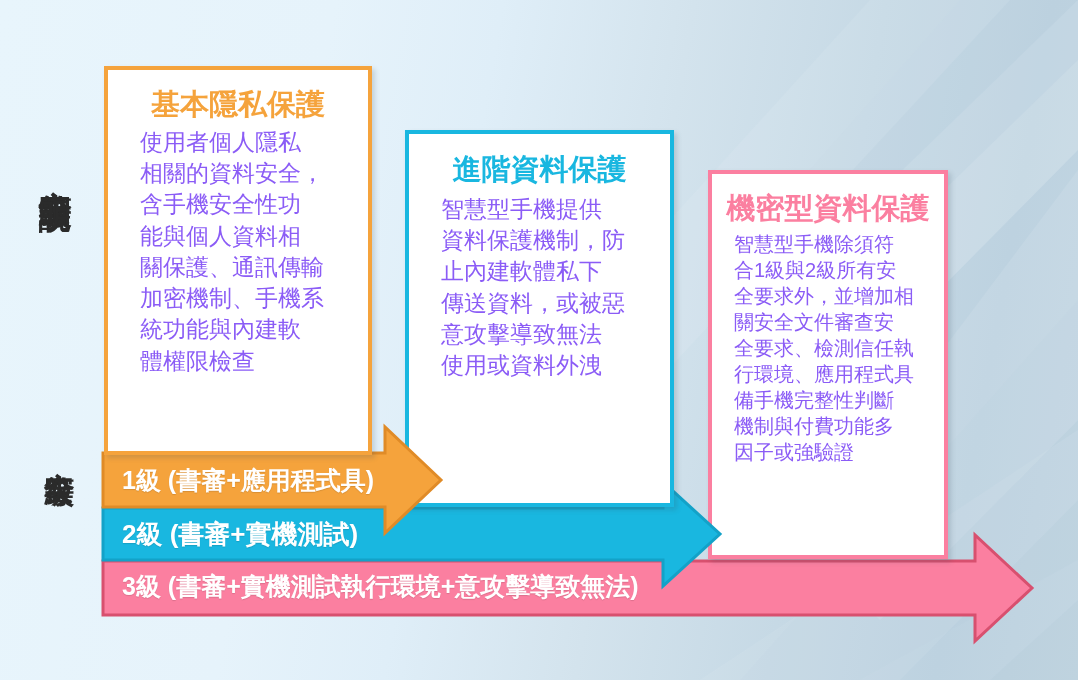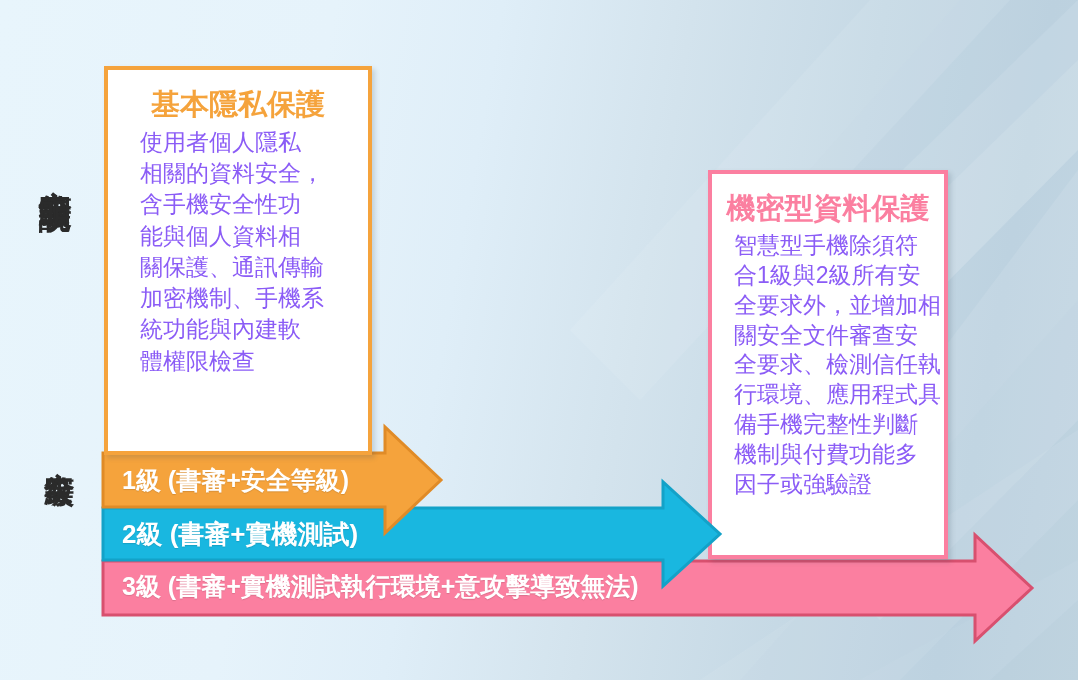--- a/index.html
+++ b/index.html
@@ -94,21 +94,21 @@
   }
   #card-2 .card-title { color: #19b7e0; font-size: 29px; margin: 20px 0 8px 0; }
   #card-2 .card-body  { font-size: 23px; margin: 0 0 0 32px; }
 
   #card-3 {
     left: 708px; top: 170px; width: 240px; height: 389px;
     border: 4px solid #fb7fa0;
     z-index: 2;
   }
   #card-3 .card-title { color: #fb7fa0; font-size: 29px; margin: 19px 0 6px 0; }
-  #card-3 .card-body  { font-size: 23px; margin: 0 0 0 22px; line-height: 1.30; }
+  #card-3 .card-body  { font-size: 20px; margin: 0 0 0 22px; line-height: 1.30; }
 
   
   .arrow {
     position: absolute;
     left: 0; top: 0;
   }
   .arrow svg { display: block; overflow: visible; }
   #arrow-1 { z-index: 5; }
   #arrow-2 { z-index: 3; }
   #arrow-3 { z-index: 1; }
@@ -169,27 +169,36 @@
 因子或強驗證</div>
   </div>
 
   <div class="arrow" id="arrow-2">
     <svg width="1078" height="680" viewBox="0 0 1078 680" xmlns="http://www.w3.org/2000/svg">
       <polygon points="103,508 663,508 663,482 720,534 663,586 663,560 103,560" fill="#19b7e0" stroke="#13a2c8" stroke-width="3" stroke-linejoin="miter"></polygon>
     </svg>
   </div>
   <div class="arrow-label" id="arrow-2-label">2級 (書審+實機測試)</div>
 
+  <div class="card" id="card-2">
+    <div class="card-title">進階資料保護</div>
+    <div class="card-body">智慧型手機提供
+資料保護機制，防
+止內建軟體私下
+傳送資料，或被惡
+意攻擊導致無法
+使用或資料外洩</div>
+  </div>
 
   <div class="arrow" id="arrow-1">
     <svg width="1078" height="680" viewBox="0 0 1078 680" xmlns="http://www.w3.org/2000/svg">
       <polygon points="103,453 385,453 385,427 441,480 385,533 385,507 103,507" fill="#f5a33c" stroke="#e08b27" stroke-width="3" stroke-linejoin="miter"></polygon>
     </svg>
   </div>
-  <div class="arrow-label" id="arrow-1-label">1級 (書審+安全等級)</div>
+  <div class="arrow-label" id="arrow-1-label">1級 (書審+應用程式具)</div>
 
   <div class="card" id="card-1">
     <div class="card-title">基本隱私保護</div>
     <div class="card-body">使用者個人隱私
 相關的資料安全，
 含手機安全性功
 能與個人資料相
 關保護、通訊傳輸
 加密機制、手機系
 統功能與內建軟

